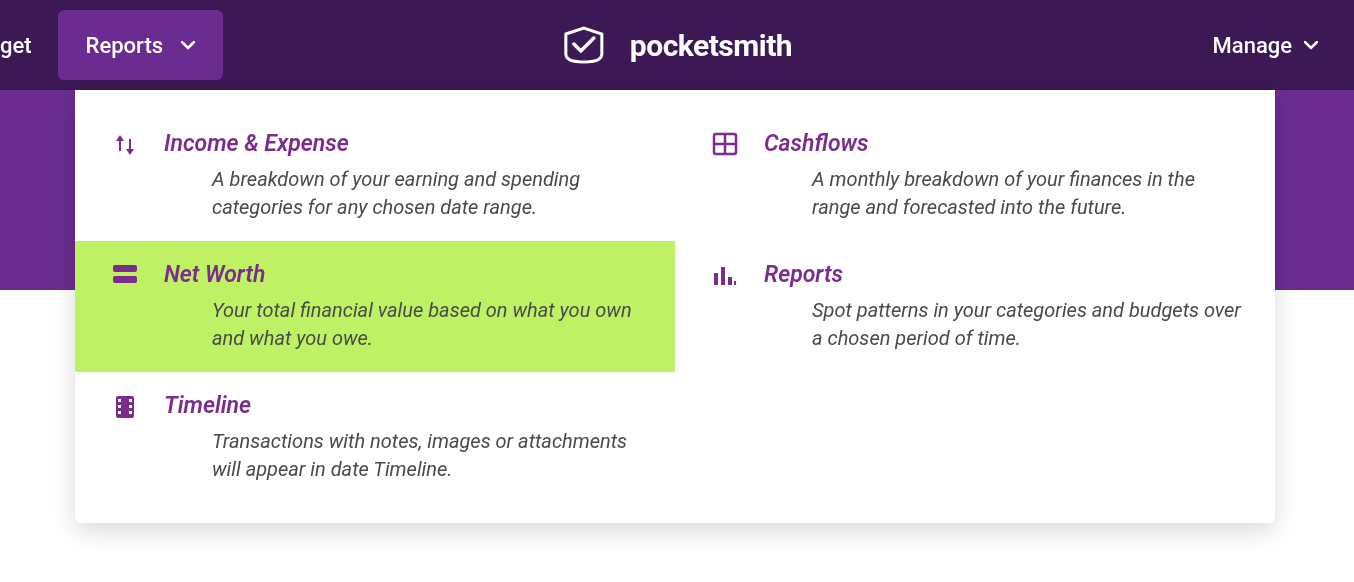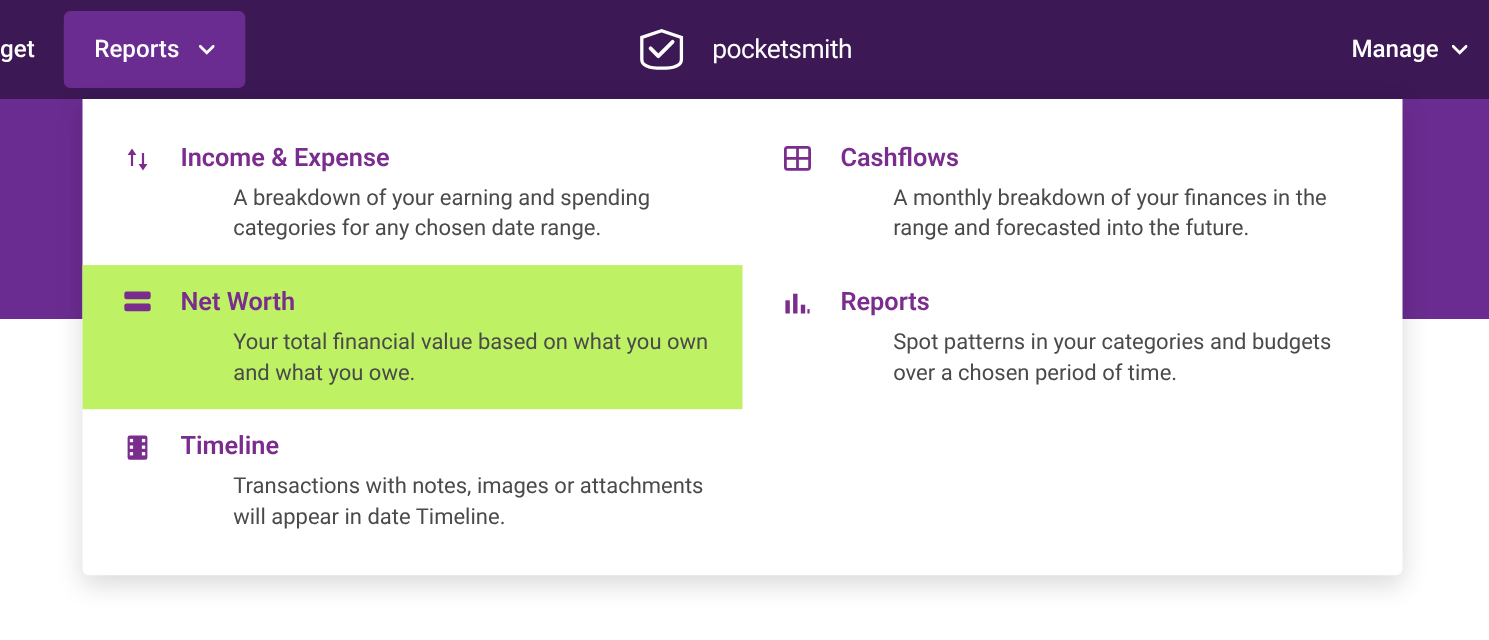--- a/index.html
+++ b/index.html
@@ -70,44 +70,45 @@
       transform: translateX(-50%);
       display: flex;
       align-items: center;
       color: #ffffff;
     }
     .logo-icon {
       display: inline-flex;
       margin-right: 12px;
     }
     .logo-text {
-      font-size: 24px;
-      font-weight: 400;
+      font-size: 30px;
+      font-weight: 700;
       letter-spacing: -0.5px;
       margin-left: 12px;
     }
     .nav-right {
       position: absolute;
-      right: 0;
+      right: 16px;
       height: 100%;
       display: flex;
       align-items: center;
     }
     .dropdown-panel {
       position: absolute;
       top: 90px;
       left: 75px;
       width: 1200px;
       background: #ffffff;
       border-radius: 0 0 6px 6px;
       box-shadow: 0 8px 24px rgba(0,0,0,0.15);
       display: grid;
       grid-template-columns: 1fr 1fr;
       padding: 20px 0;
       z-index: 10;
+      font-style: italic;
     }
     .menu-item {
       display: flex;
       padding: 20px 30px 20px 35px;
       cursor: pointer;
     }
     .menu-item.hovered {
       background: #bef264;
     }
     .menu-icon {

